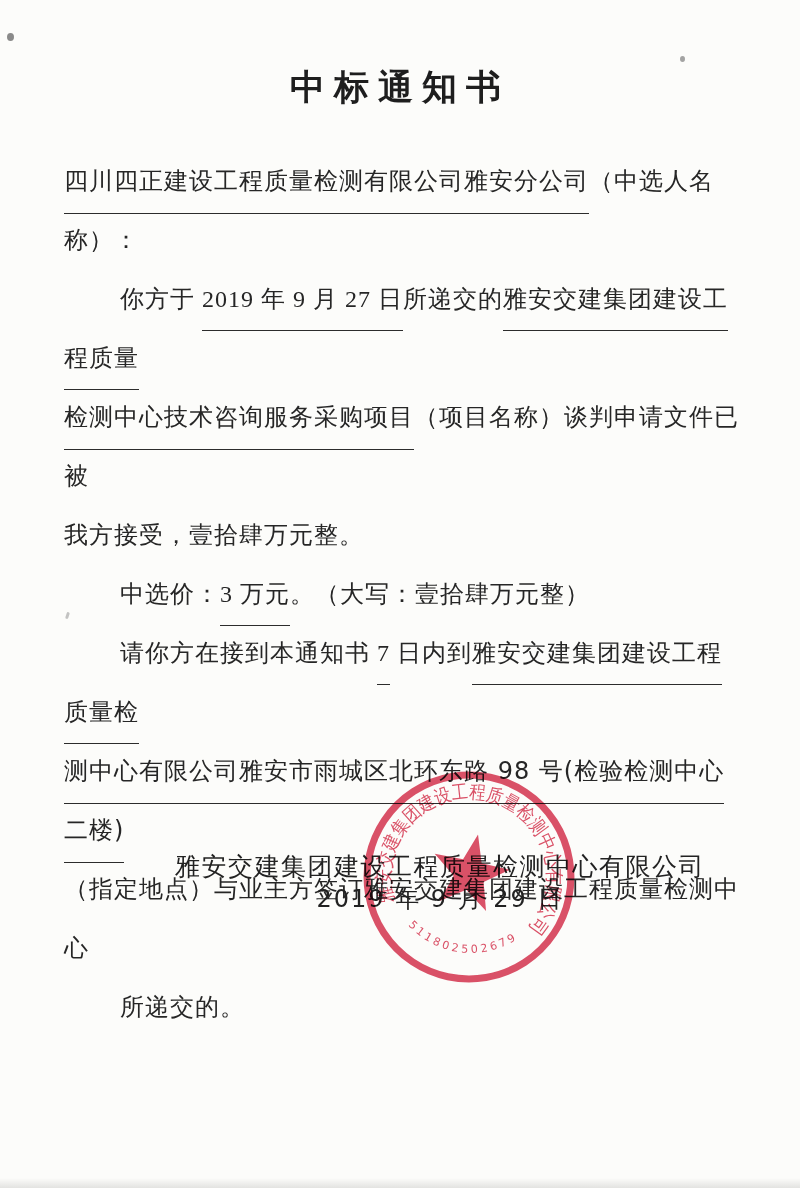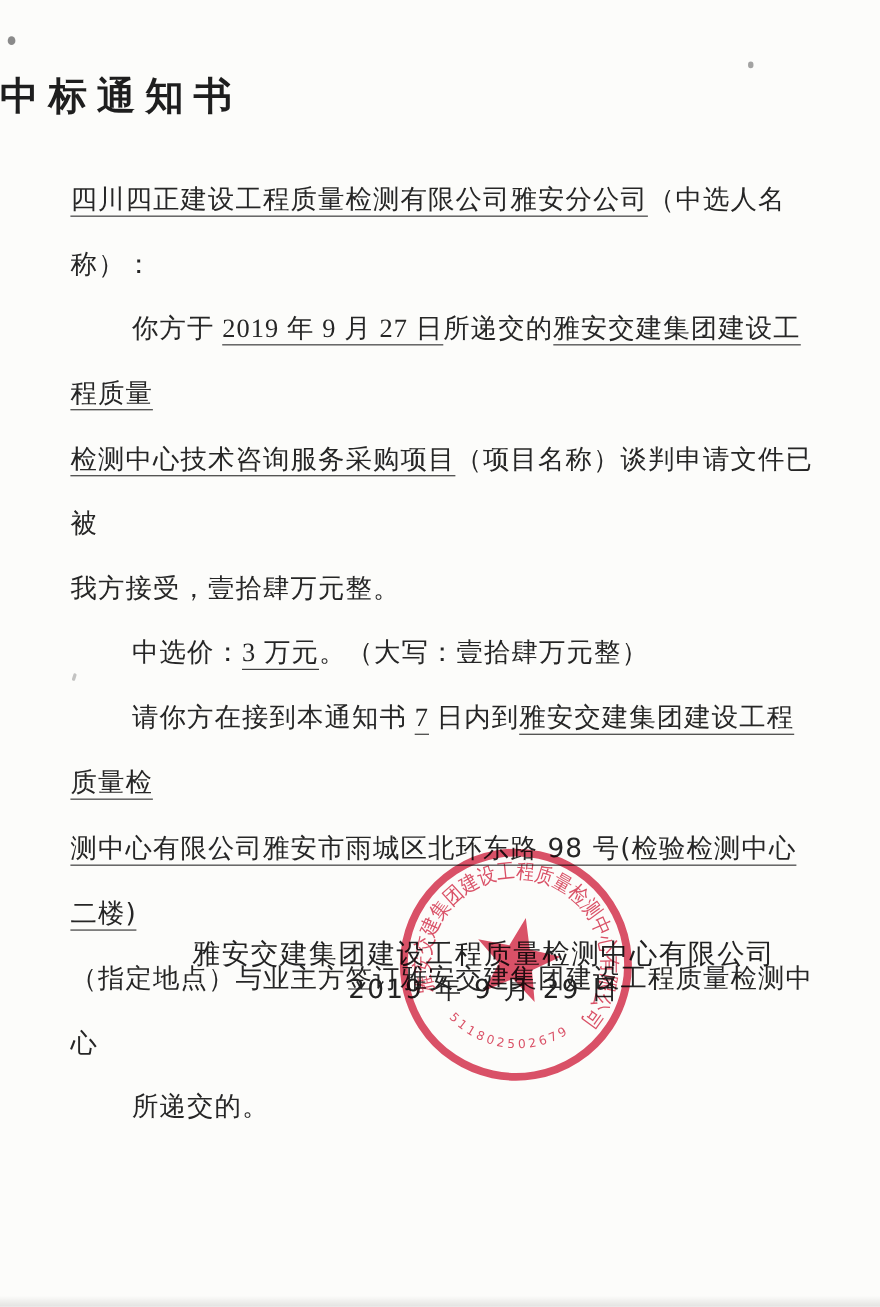--- a/index.html
+++ b/index.html
@@ -12,21 +12,21 @@
     background: #fcfcfa;
     font-family: "DejaVu Sans", sans-serif;
     color: #242424;
     overflow: hidden;
   }
   .doc-title {
     position: absolute;
     top: 64px;
     left: 0;
     width: 100%;
-    text-align: left;
+    text-align: center;
     font-size: 35px;
     font-weight: 600;
     letter-spacing: 9px;
     color: #1e1e1e;
   }
   .doc-body {
     position: absolute;
     top: 152px;
     left: 64px;
     right: 58px;
@@ -35,21 +35,21 @@
     font-size: 24px;
     line-height: 59px;
     letter-spacing: 1px;
     white-space: pre-wrap;
     color: #262626;
   }
   .line.indent { text-indent: 56px; font-family: Liberation Serif, serif; }
   .seg { display: inline; }
   .seg.u {
     border-bottom: 1.5px solid #2c2c2c;
-    padding-bottom: 1px;
+    padding-bottom: 18px;
   }
   .sig-block {
     position: absolute;
     top: 850px;
     left: 150px;
     width: 580px;
     text-align: center;
     z-index: 2;
   }
   .sig-company {

